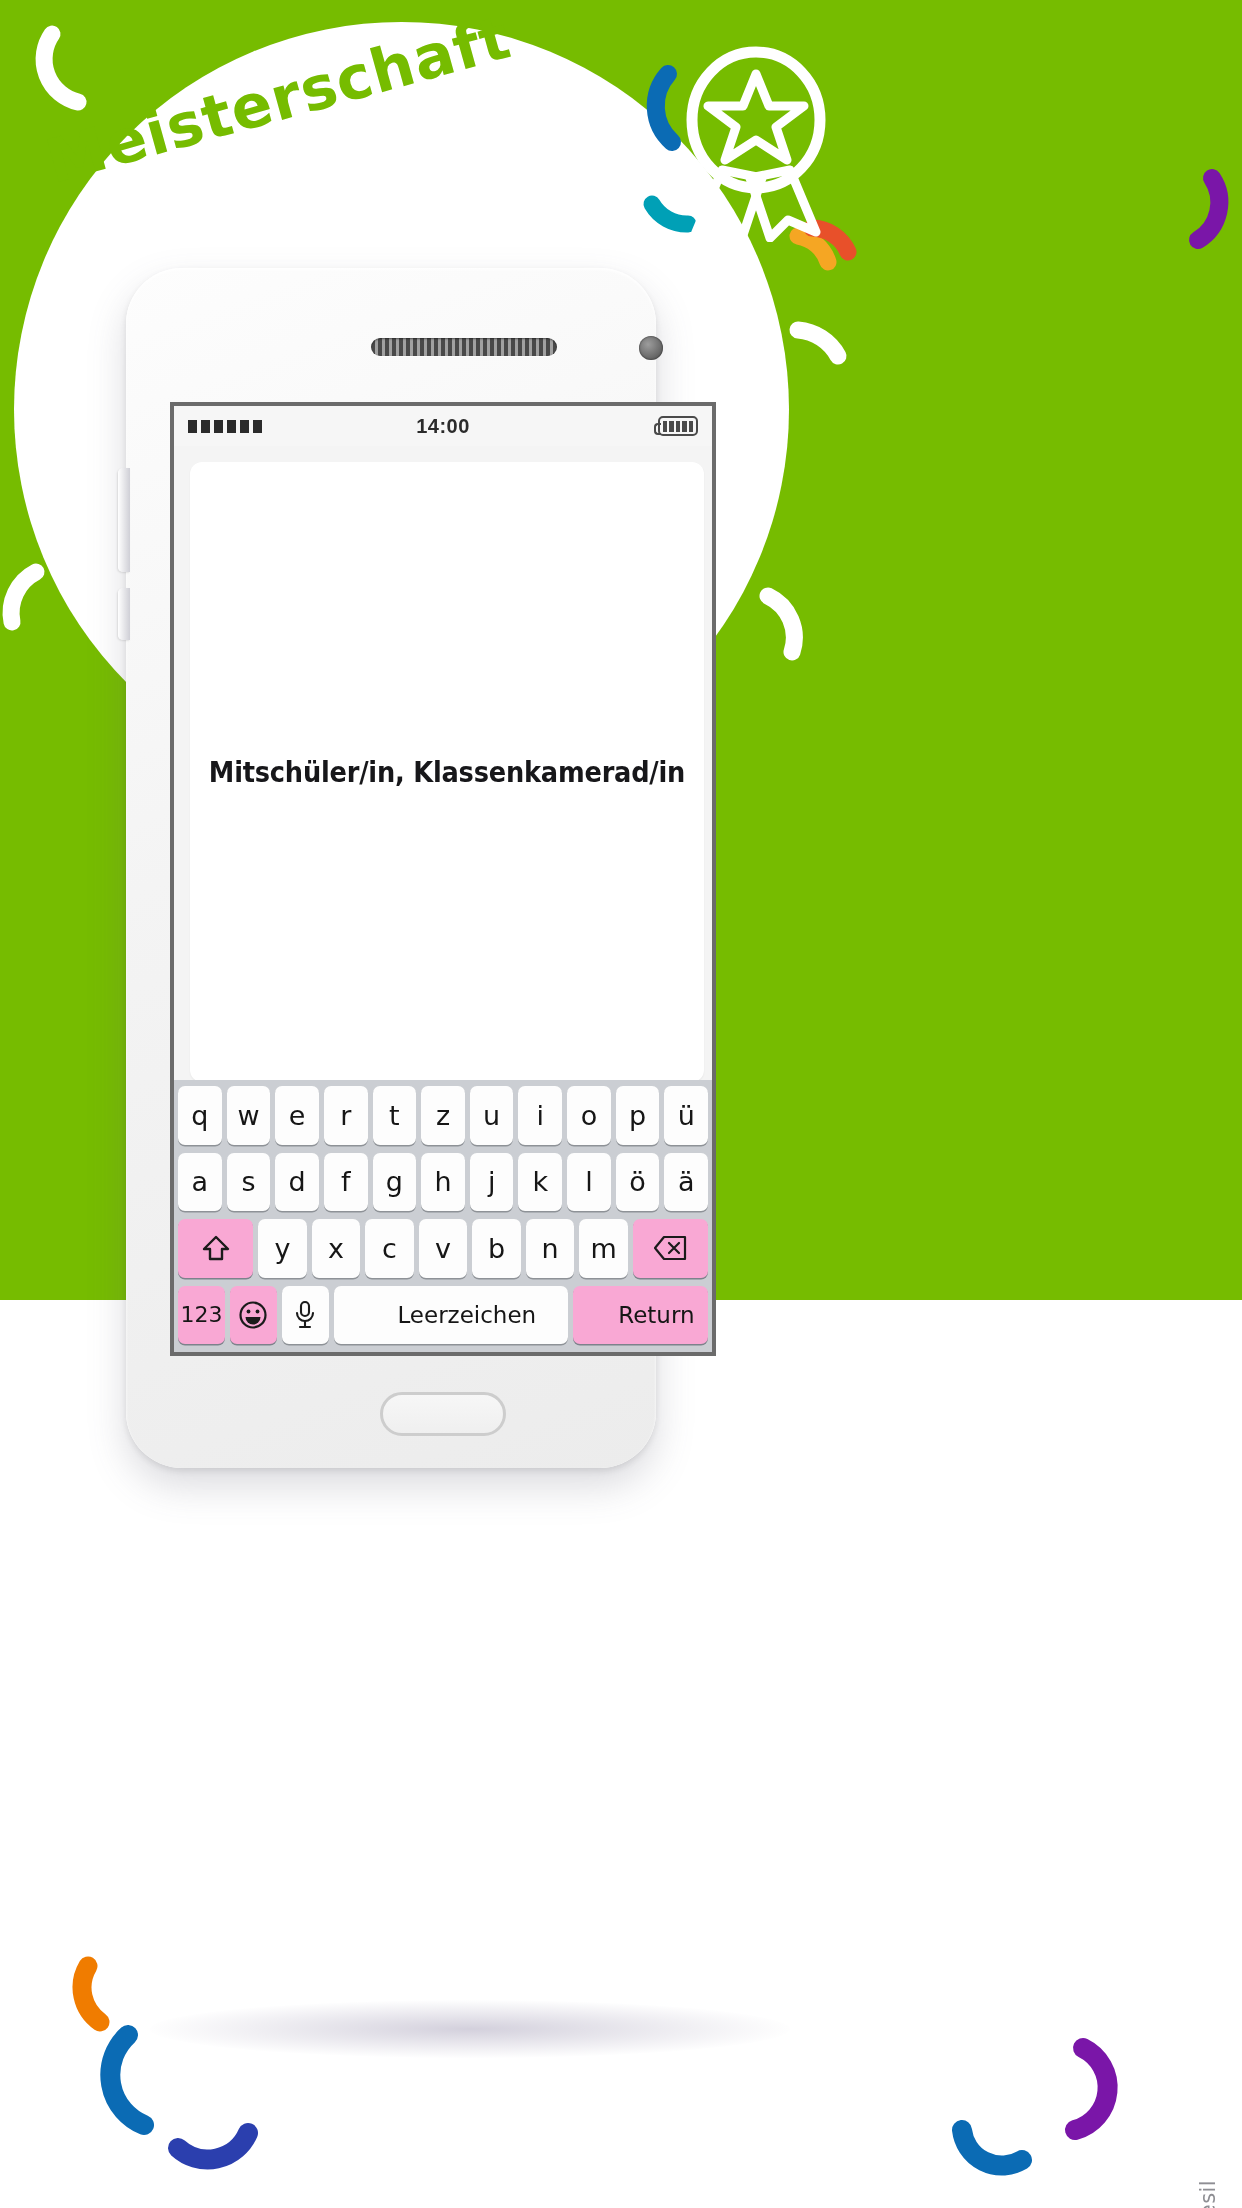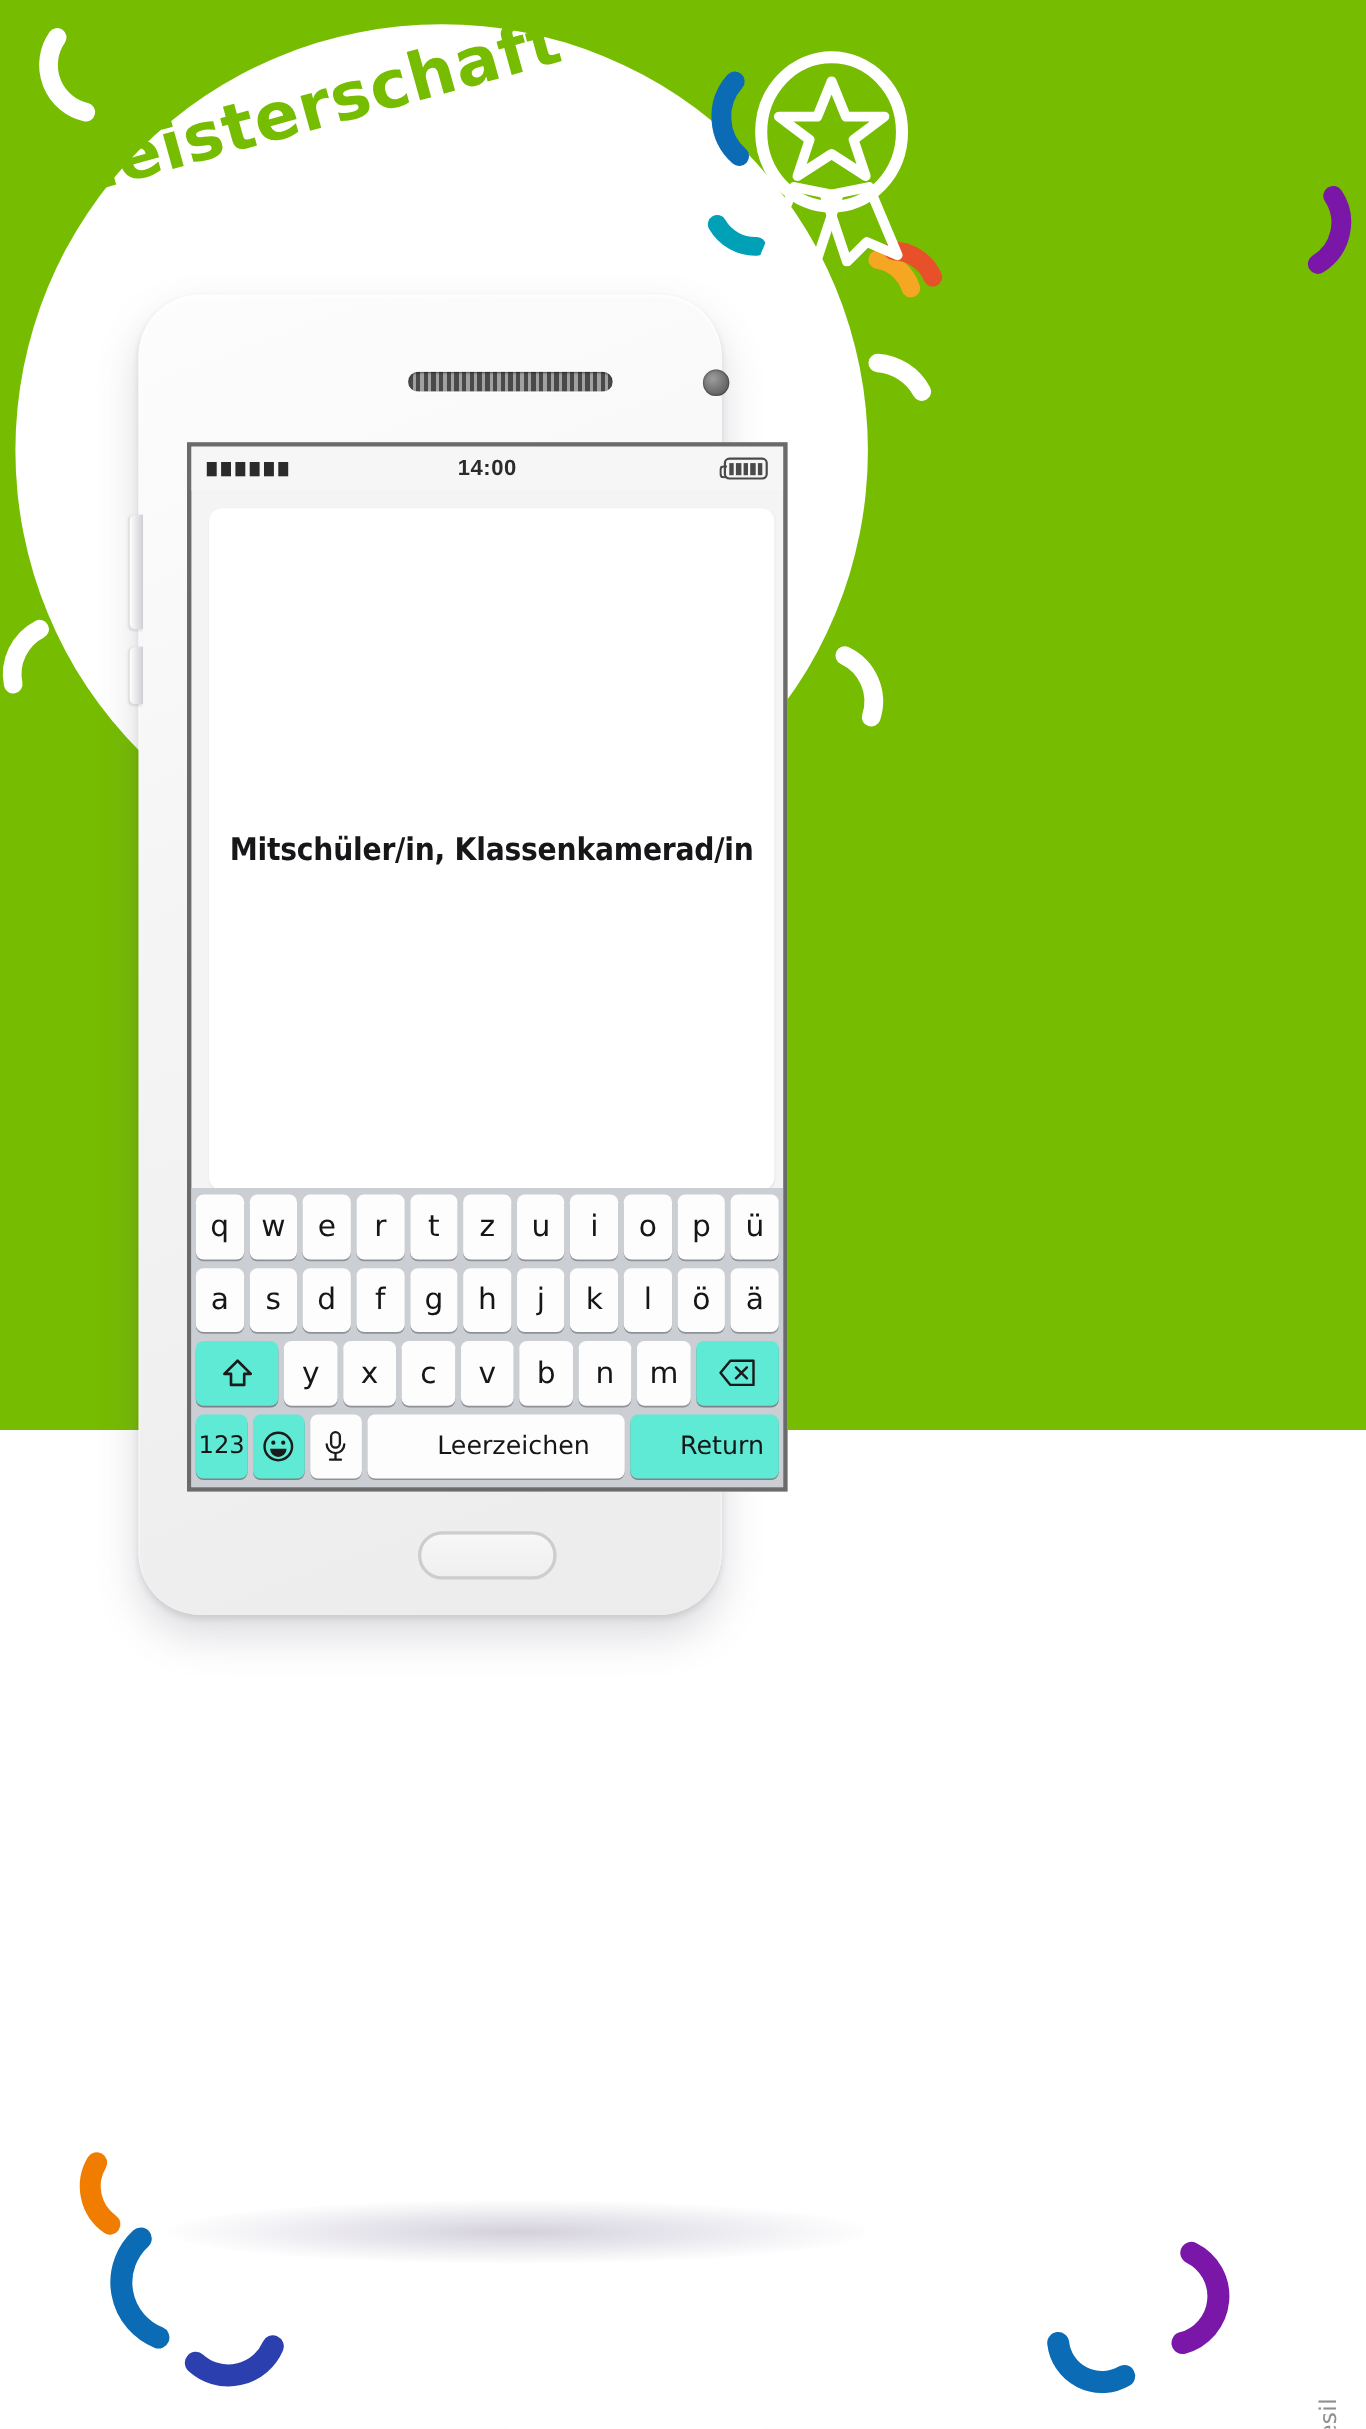--- a/index.html
+++ b/index.html
@@ -258,21 +258,21 @@
     box-shadow: 0 1.5px 0 #8e9297;
     display: flex;
     align-items: center;
     justify-content: center;
     font-size: 27px;
     color: #161616;
     font-family: "DejaVu Sans", sans-serif;
     min-width: 0;
   }
   .key.gray {
-    background: #5eead4;
+    background: #f9a8d4;
     box-shadow: 0 1.5px 0 #7d828b;
   }
   .key.wide { flex: 1.55; }
   .key.space { flex: 4.3; font-size: 23px; padding-left: 32px; }
   .key.small { font-size: 22px; }
   .krow.r3 { padding: 0 0px; }
 
   .shift-ico, .bksp-ico, .mic-ico, .emoji-ico { display:block; }
 
   

